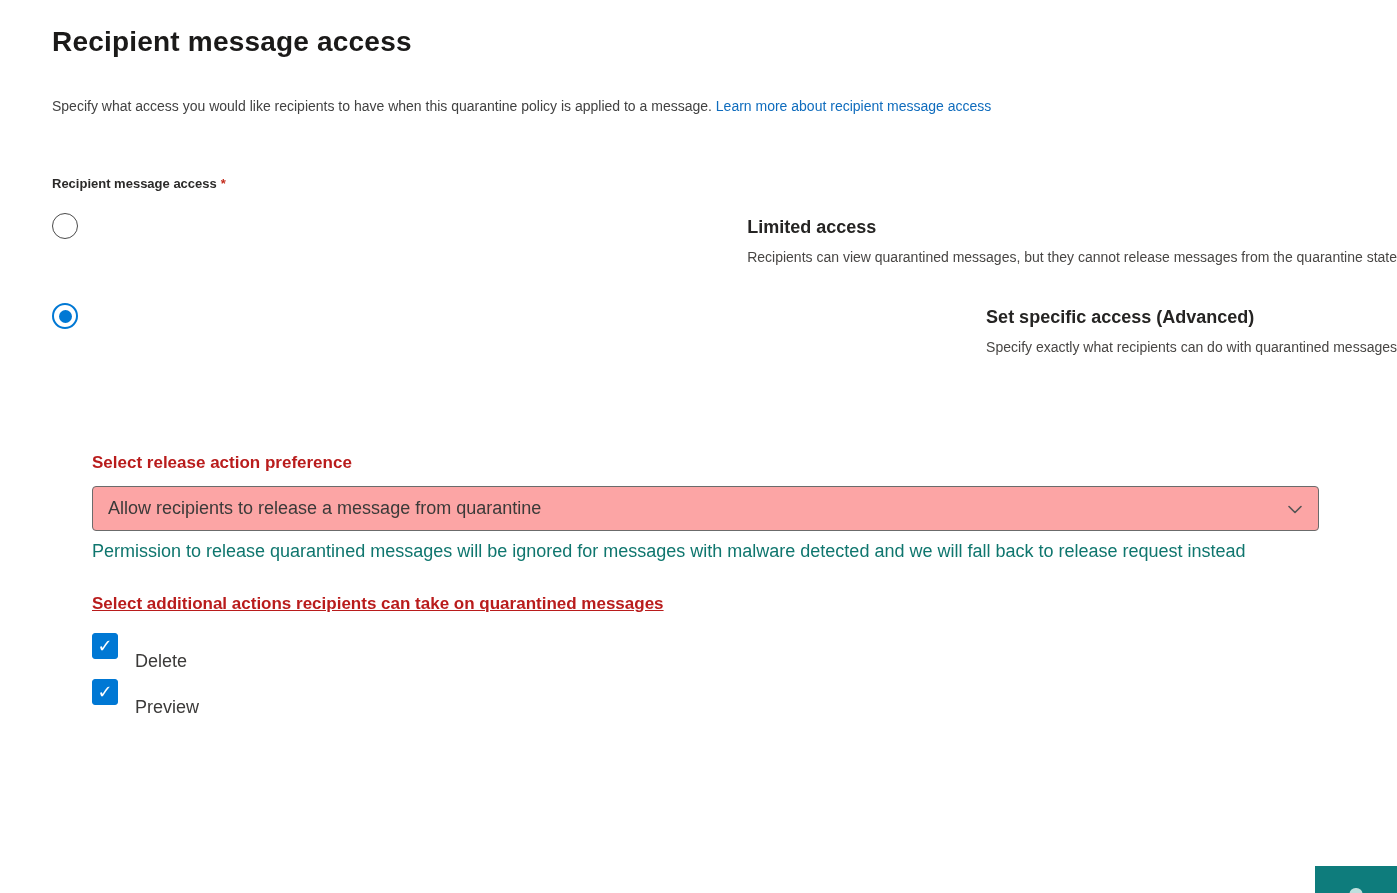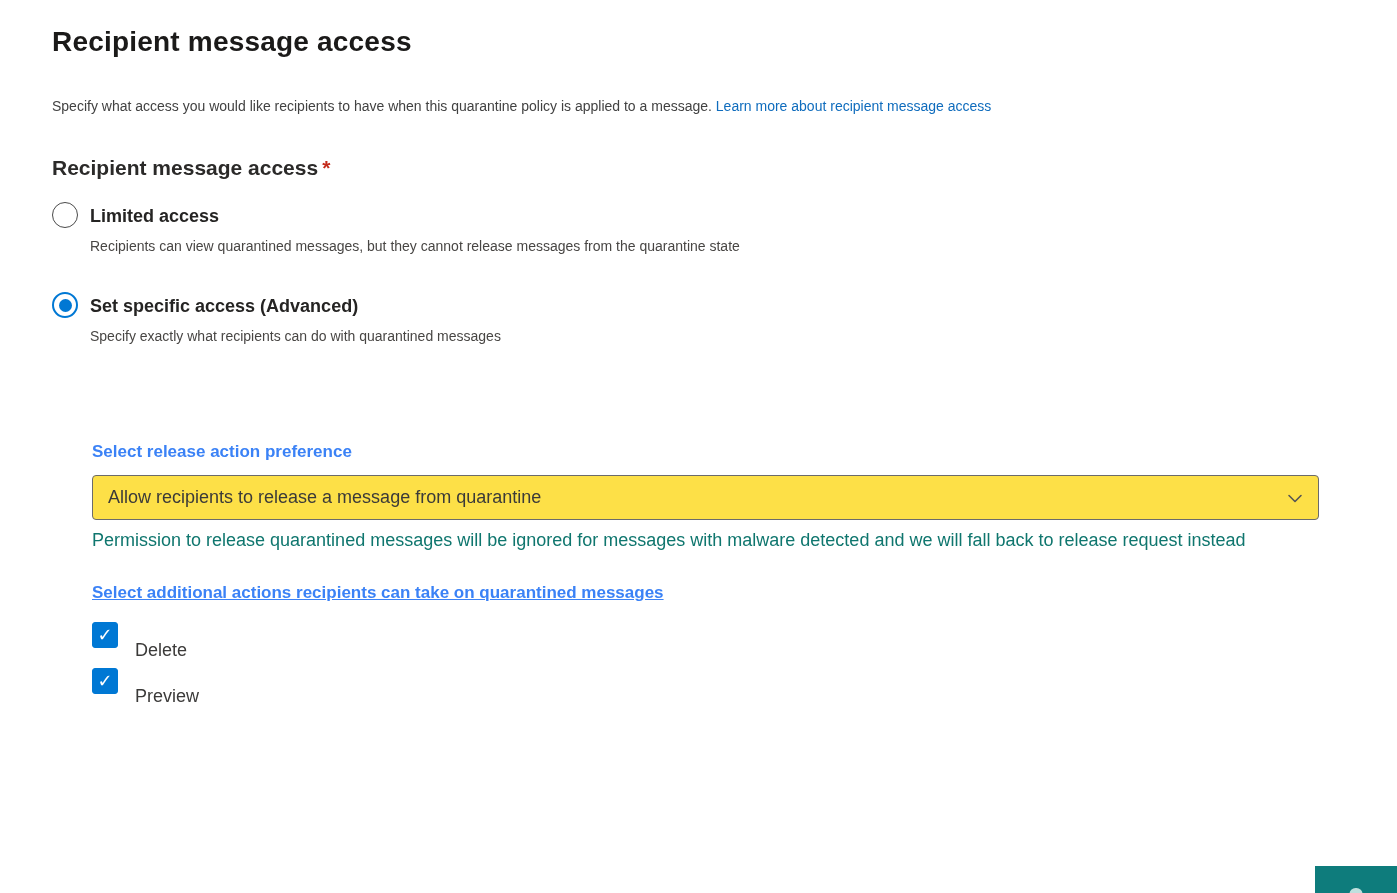--- a/index.html
+++ b/index.html
@@ -29,29 +29,29 @@
     max-width: 1216px;
     margin: 0 0 0 0;
   }
   .link {
     color: #0f6cbd;
     text-decoration: none;
     cursor: pointer;
   }
 
   .group-label {
-    font-size: 21px;
+    font-size: 13px;
     font-weight: bold;
     color: #2b2a29;
-    margin-top: 36px;
+    margin-top: 56px;
   }
   .required { color: #c42b1c; font-weight: bold; margin-left: 4px; }
 
   
-  .radio-option { display: flex; gap: 12px; margin-top: 22px; }
+  .radio-option { display: flex; gap: 12px; margin-top: 22px; justify-content: space-between; }
   .radio-option.second { margin-top: 32px; }
   .radio {
     width: 26px; height: 26px; flex: 0 0 26px;
     border: 1.5px solid #4a4a4a; border-radius: 50%;
     background: #fff;
     display: flex; align-items: center; justify-content: center;
     cursor: pointer;
   }
   .radio .dot { display: none; width: 13px; height: 13px; border-radius: 50%; background: #0078d4; }
   .radio.on { border: 2px solid #0078d4; }
@@ -59,27 +59,27 @@
   .radio-texts { padding-top: 1px; }
   .radio-title { font-size: 18px; font-weight: bold; color: #252423; line-height: 26px; }
   .radio-desc {
     font-size: 14px; color: #484644; line-height: 28px;
     max-width: 665px; margin-top: 3px;
   }
 
   
   .advanced { margin-left: 40px; margin-top: 92px; }
   .field-label {
-    font-size: 17px; font-weight: bold; color: #3b82f6;
+    font-size: 17px; font-weight: bold; color: #b91c1c;
     margin-bottom: 13px;
   }
   .dropdown {
     width: 1227px; height: 45px;
     border: 1px solid #6b6b6b; border-radius: 4px;
-    background: #fde047;
+    background: #fca5a5;
     display: flex; align-items: center;
     padding: 0 14px 0 15px;
     cursor: pointer;
   }
   .dropdown-value { font-size: 18px; color: #3b3a39; flex: 1 1 auto; }
   .chevron { flex: 0 0 auto; display: flex; align-items: center; }
 
   .note {
     font-size: 18px; line-height: 29px; color: #0f766e;
     max-width: 1235px; margin-top: 6px;

